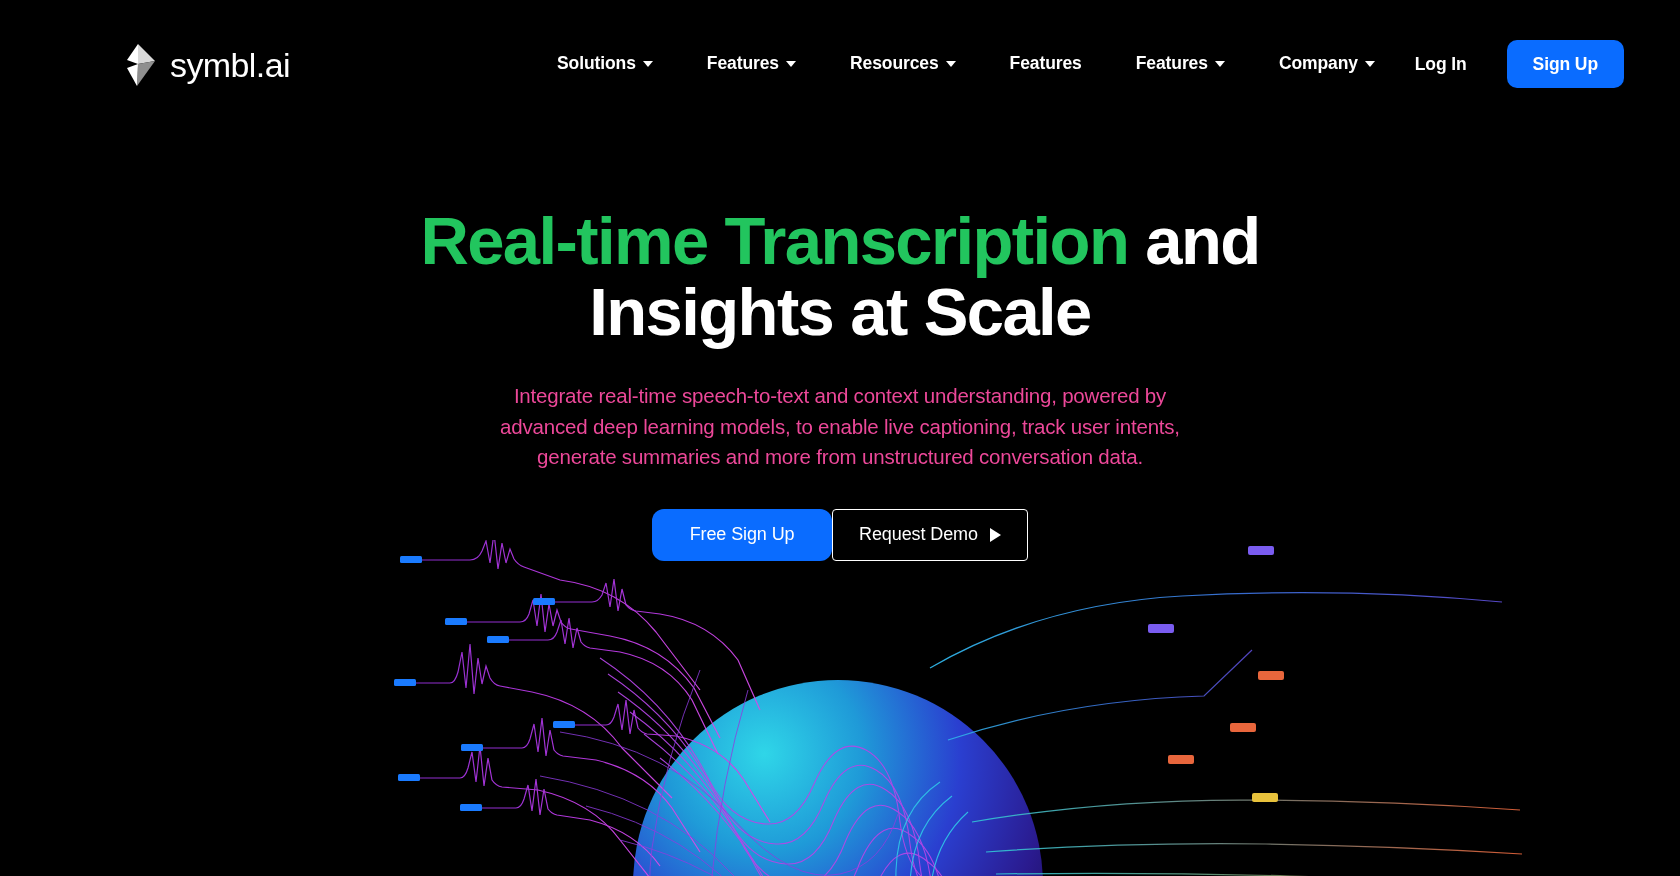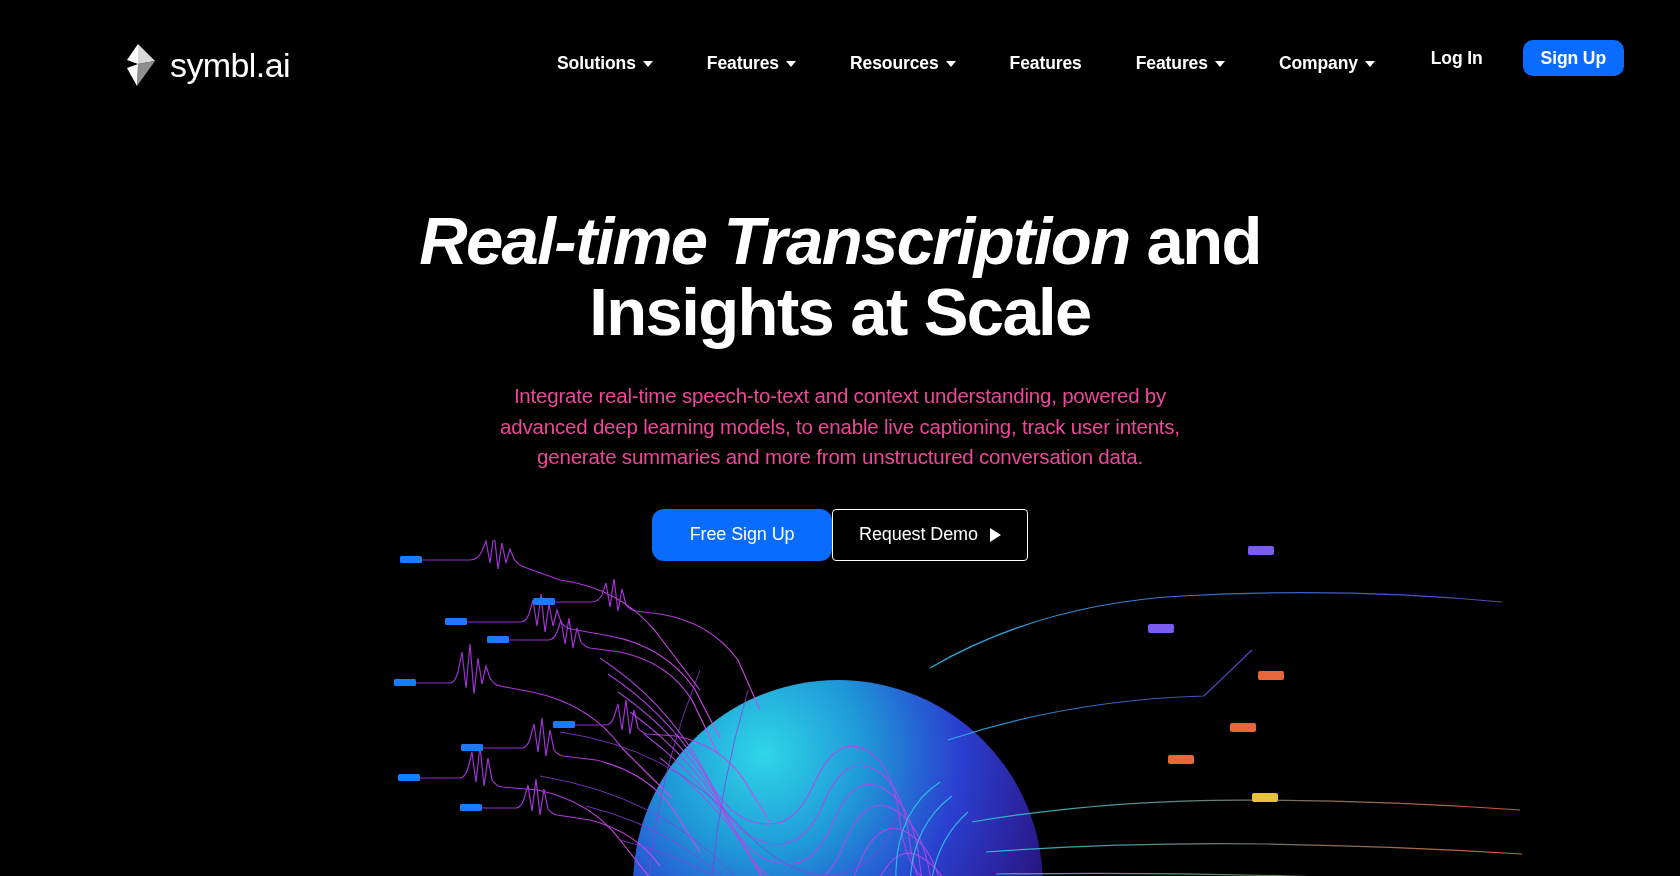--- a/index.html
+++ b/index.html
@@ -51,41 +51,41 @@
     display:flex; align-items:center; gap:40px;
   }
   .login-link {
     color:#ffffff; font-size:17.5px; font-weight:700;
     letter-spacing:-0.1px; cursor:pointer; white-space:nowrap;
   }
   .signup-btn {
     background:#0a6cff; color:#ffffff;
     font-size:17.5px; font-weight:700; letter-spacing:-0.1px;
     border:none; border-radius:10px;
-    padding:0 18px; height:36px;
+    padding:0 26px; height:48px;
     display:flex; align-items:center; justify-content:center;
     cursor:pointer; white-space:nowrap;
   }
 
   
   .hero {
     position:absolute; top:0; left:0; width:1680px; height:876px;
   }
   .hero-inner {
     position:absolute; top:205px; left:0; width:1680px;
     display:flex; flex-direction:column; align-items:center;
     z-index:30;
   }
   .headline {
     text-align:center;
     font-size:67px; font-weight:700; line-height:1.06;
     letter-spacing:-1.6px; color:#ffffff;
     max-width:960px;
   }
-  .headline .hl-accent { color:#ffffff;font-style:italic; }
+  .headline .hl-accent { color:#22c55e; }
 
   .subhead {
     margin-top:34px;
     text-align:center;
     font-size:20.5px; font-weight:400; line-height:1.49;
     color:#ec4899; letter-spacing:-0.2px;
     max-width:690px;
   }
 
   .cta-row {

